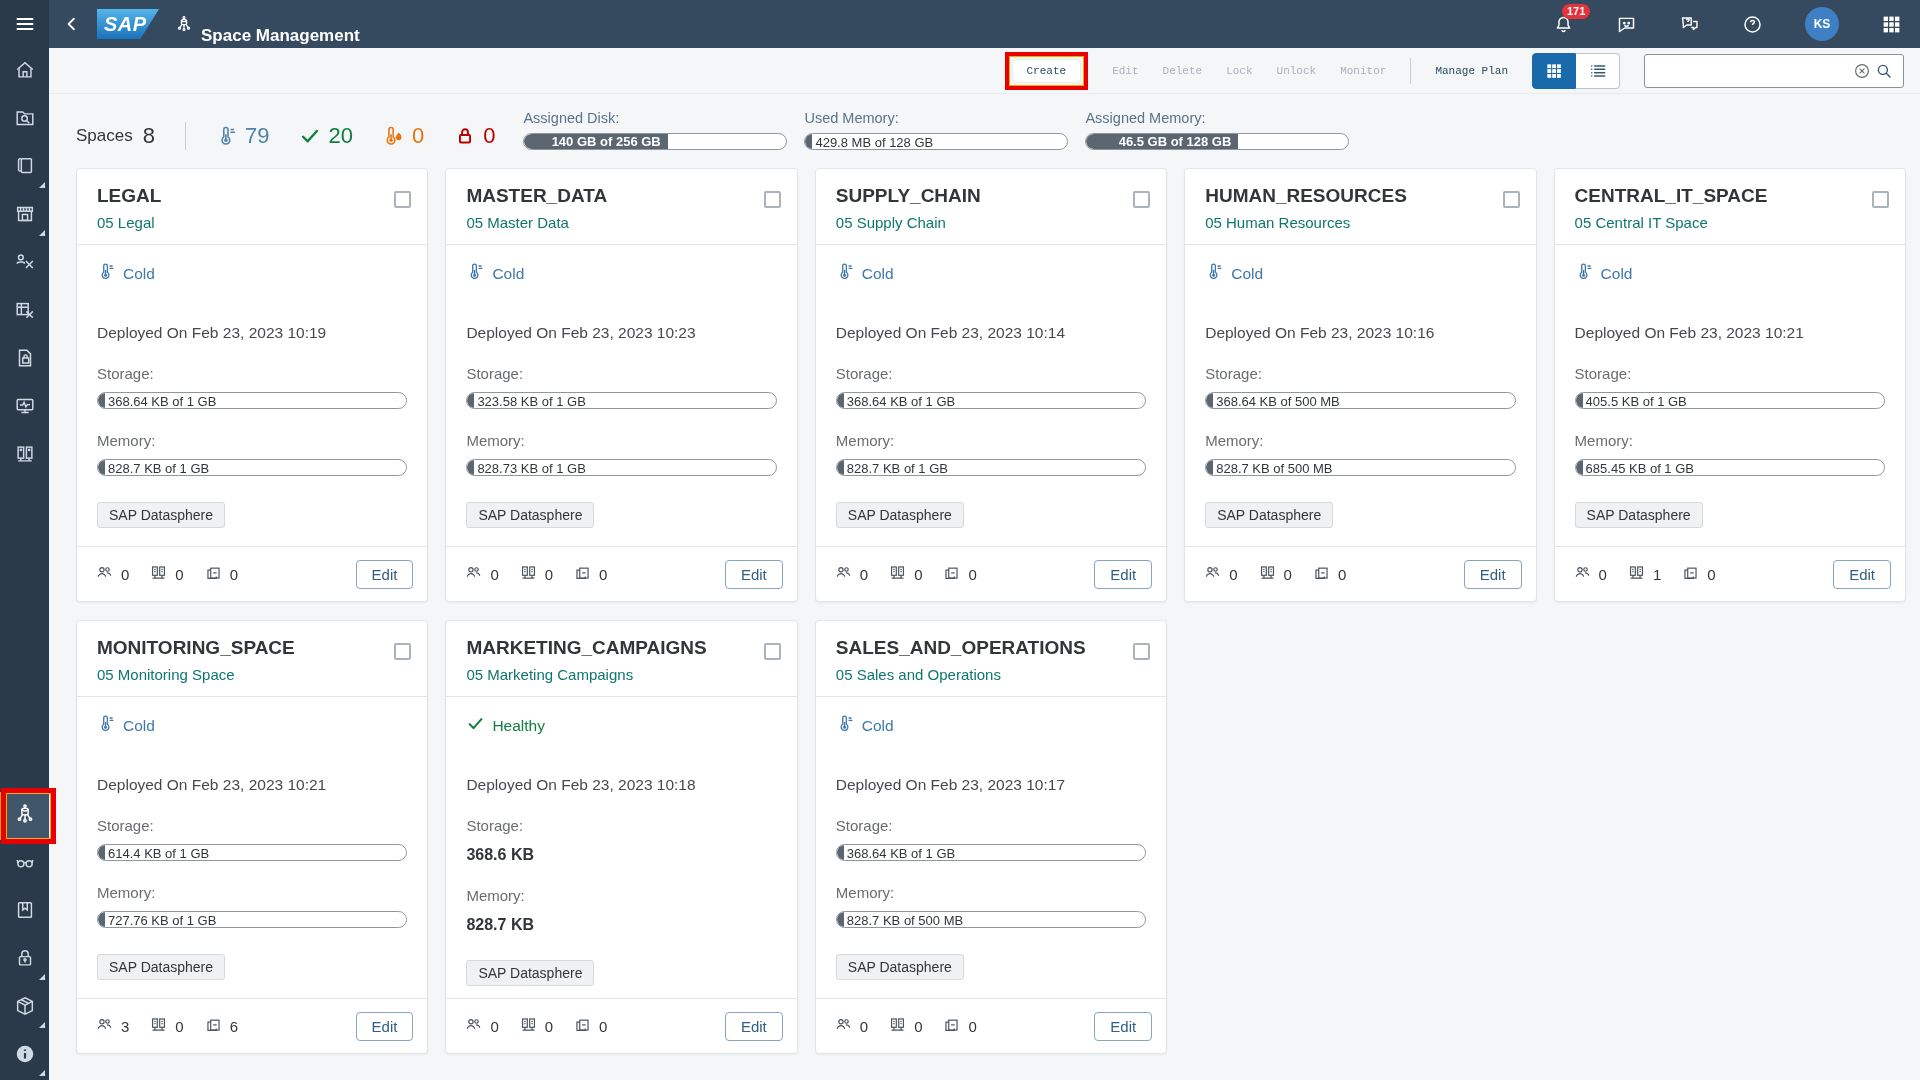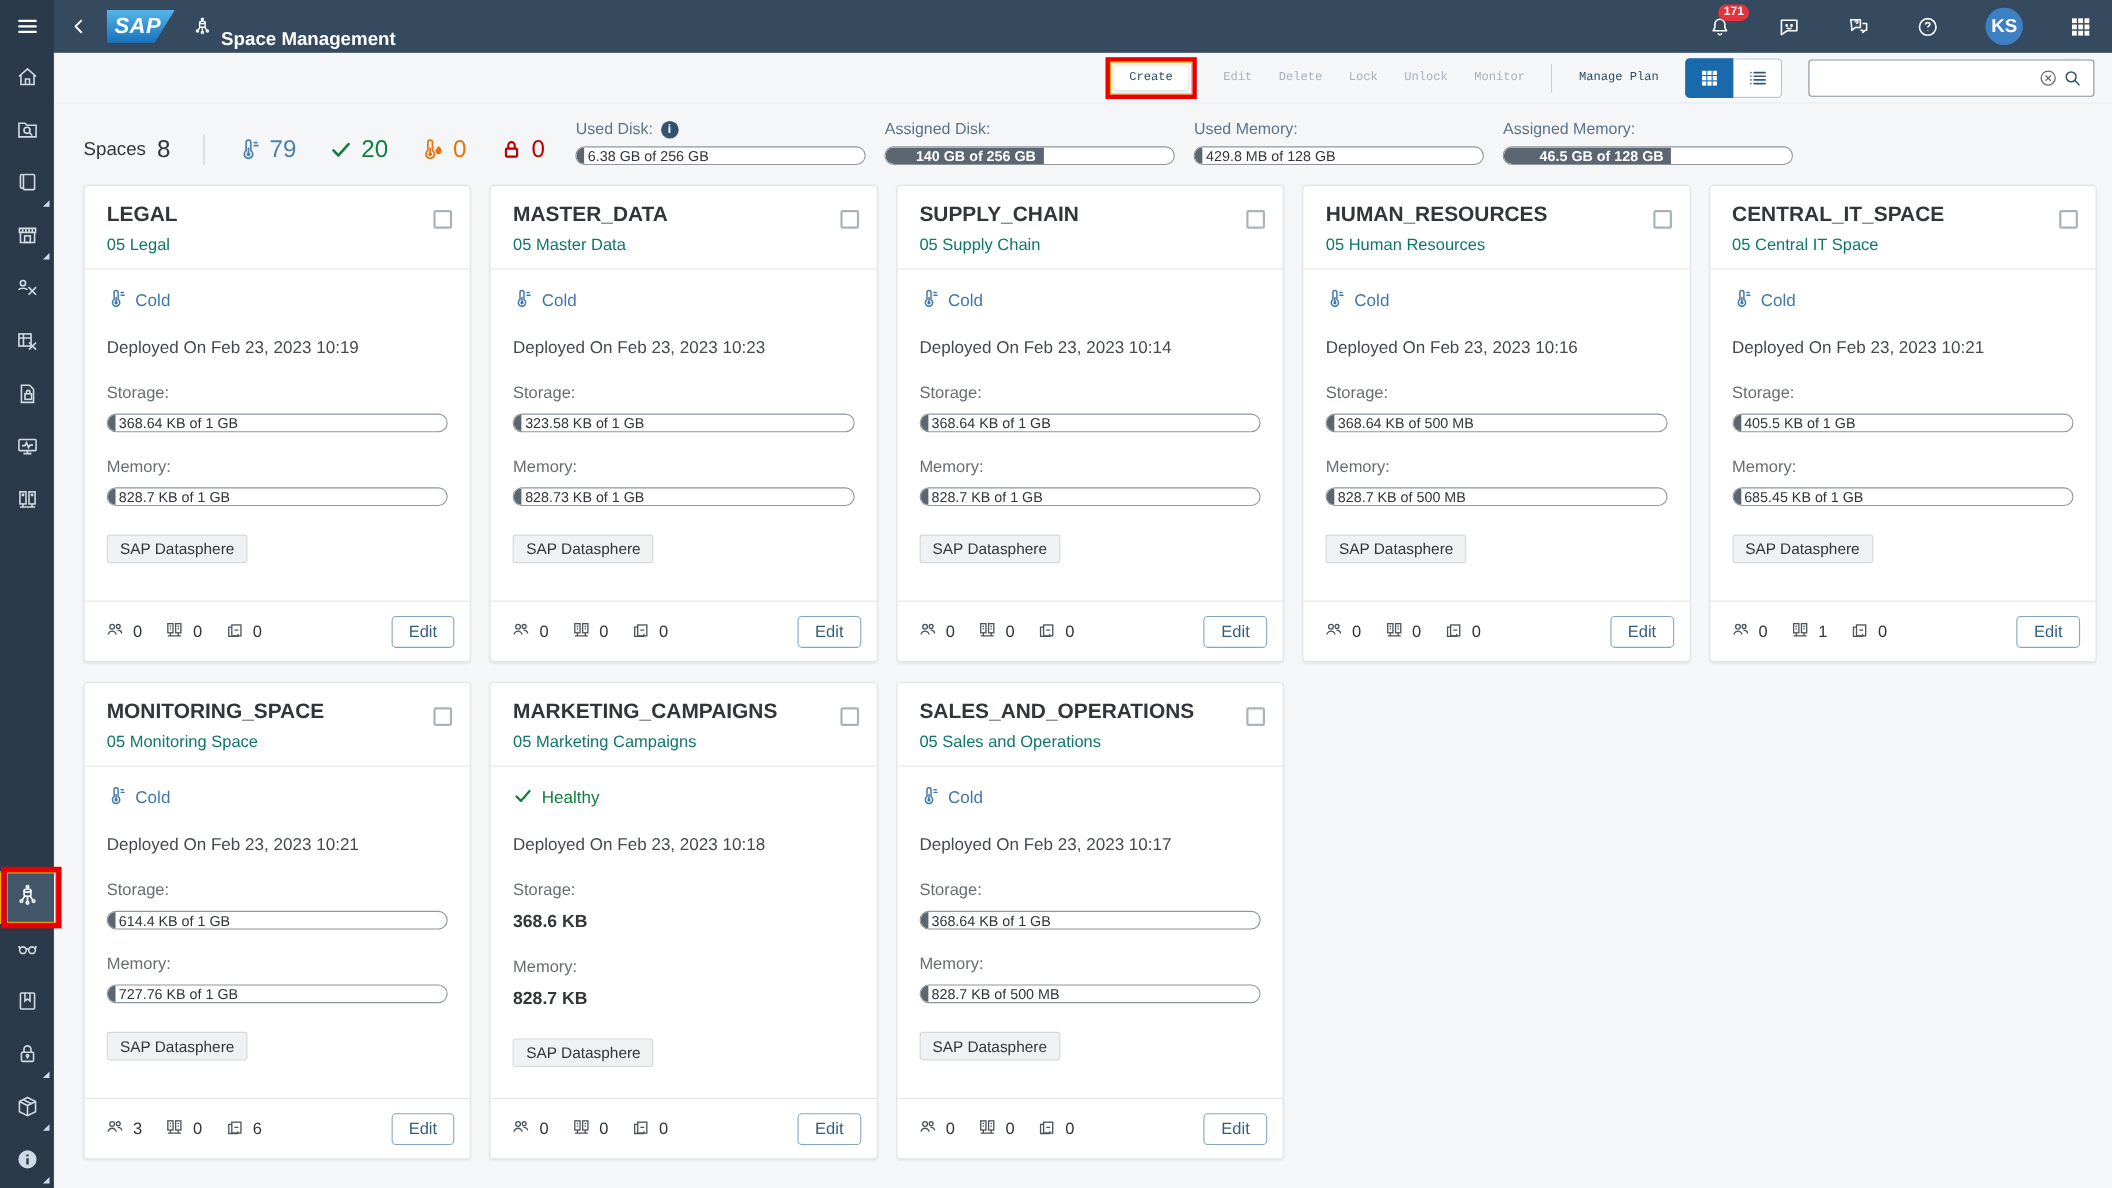--- a/index.html
+++ b/index.html
@@ -29,21 +29,21 @@
   .sap-logo { width:62px; height:30px; background:linear-gradient(180deg,#55b5e9 0%,#1a72ba 100%);
     clip-path:polygon(0 0,100% 0,70% 100%,0 100%); display:flex; align-items:center; padding-left:7px; margin-right:16px; }
   .sap-logo span { color:#fff; font-weight:bold; font-style:italic; font-size:20px; letter-spacing:.5px; }
   .app-glyph { display:flex; margin-right:8px; color:#fff; }
   .shell-title { font-size:17px; font-weight:bold;margin-top:24px; }
   .topbar-right { margin-left:auto; display:flex; align-items:center; gap:42px; }
   .tb-icon { position:relative; background:none; border:none; color:#fff; cursor:pointer; display:flex; align-items:center; }
   .tb-icon svg { width:21px; height:21px; }
   .badge { position:absolute; top:-10px; left:9px; background:#e5333d; color:#fff; font-size:11px; font-weight:bold;
     border-radius:9px; padding:1.5px 5px; line-height:12px; }
-  .avatar { width:34px; height:34px; border-radius:50%; background:#3e80c4; color:#fff; font-size:17px; font-weight:bold;
+  .avatar { width:34px; height:34px; border-radius:50%; background:#3e80c4; color:#fff; font-size:12px; font-weight:bold;
     display:flex; align-items:center; justify-content:center; border:none; cursor:pointer; }
 
   
   .toolbar { height:46px; display:flex; align-items:center; justify-content:flex-end; gap:24px;
     padding:0 16px; border-bottom:1px solid #e8ecef; flex-shrink:0; }
   .tb-action { background:none; border:none; font-size:11px; color:#2c4a63; cursor:pointer; font-family:Liberation Mono, monospace; }
   .tb-action:disabled { color:#a8b2bc; cursor:default; }
   .create-wrap { position:relative; display:inline-flex; padding:4px; border:4px solid #e80000; box-shadow:inset 0 0 0 1px #f0ab00; }
   .create-wrap .tb-action { background:#fff; padding:5px 14px; border-radius:4px; box-shadow:0 0 2px rgba(0,0,0,.15); }
   .v-sep { width:1px; height:26px; background:#c9ced3; }
@@ -85,21 +85,21 @@
   .card { background:#fff; border:1px solid #e2e5e8; border-radius:4px; box-shadow:0 1px 2px rgba(0,0,0,.06);
     display:flex; flex-direction:column; height:434px; }
   .card-head { display:flex; justify-content:space-between; padding:16px 16px 13px 20px; border-bottom:1px solid #e5e5e5; }
   .card-title { font-size:19px; font-weight:bold; color:#32363a; }
   .card-sub { font-size:15px; color:#0f766e; margin-top:7px; }
   .checkbox { width:17px; height:17px; border:2px solid #aab3ba; border-radius:2px; background:#fff; margin-top:6px; cursor:pointer; flex-shrink:0; }
   .card-body { padding:0 20px; flex:1; }
   .status-row { display:flex; align-items:center; gap:7px; margin-top:17px; font-size:15.5px; }
   .status-row svg { width:19px; height:19px; }
   .st-cold { color:#4178ab; } .st-ok { color:#107e3e; }
-  .deployed { margin-top:22px; font-size:15.5px; color:#45494e; }
+  .deployed { margin-top:39px; font-size:15.5px; color:#45494e; }
   .f-label { margin-top:23px; font-size:15px; color:#6a6d70; }
   .card .pill { margin-top:10px; }
   .bold-val { margin-top:12px; font-size:16px; font-weight:bold; color:#32363a; }
   .tag { display:inline-block; margin-top:26px; background:#f0f1f2; border:1px solid #d5d9dc; border-radius:3px;
     padding:4px 11px; font-size:14px; color:#32363a; }
   .card-foot { border-top:1px solid #e5e5e5; height:55px; display:flex; align-items:center; padding:0 14px 0 18px; }
   .f-counts { display:flex; align-items:center; gap:20px; color:#4a545c; }
   .f-count { display:flex; align-items:center; gap:7px; font-size:15px; color:#32363a; }
   .f-count svg { width:19px; height:19px; color:#4a545c; }
   .edit-btn { margin-left:auto; background:#fff; border:1px solid #88a5bf; border-radius:4px; color:#335e80;
@@ -385,30 +385,20 @@
           <svg viewBox="0 0 24 24" fill="none" stroke="currentColor" stroke-width="2.1">
               <rect x="6.5" y="11" width="11" height="8" rx="1"></rect>
               <path d="M8.8 11V7.8a3.2 3.2 0 016.4 0V11"></path>
             </svg>
           <span class="num">0</span>
         </span>
       </div>
       <div class="quotas" id="quotas">
           <div class="quota">
             <div class="q-label">
-              <span>Used Disk:</span>
-              <span class="info-dot">i</span>
-            </div>
-            <div class="pill">
-              <div class="fill" style="width:2.5%"></div>
-              <span class="txt">6.38 GB of 256 GB</span>
-            </div>
-          </div>
-          <div class="quota">
-            <div class="q-label">
               <span>Assigned Disk:</span>
             </div>
             <div class="pill dark">
               <div class="fill" style="width:54.7%">
                 <span class="txt">140 GB of 256 GB</span>
               </div>
             </div>
           </div>
           <div class="quota">
             <div class="q-label">

